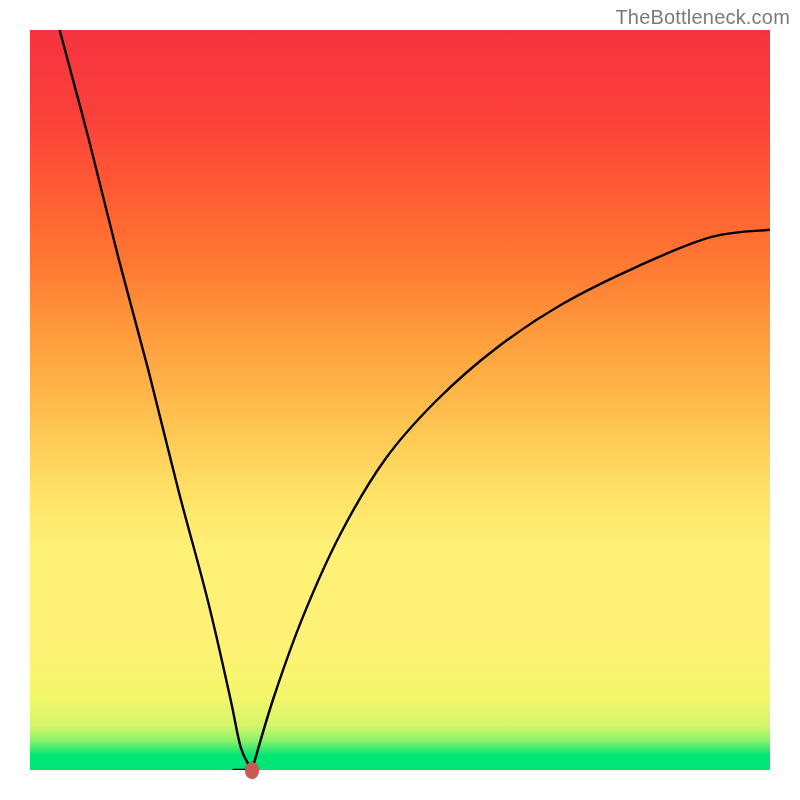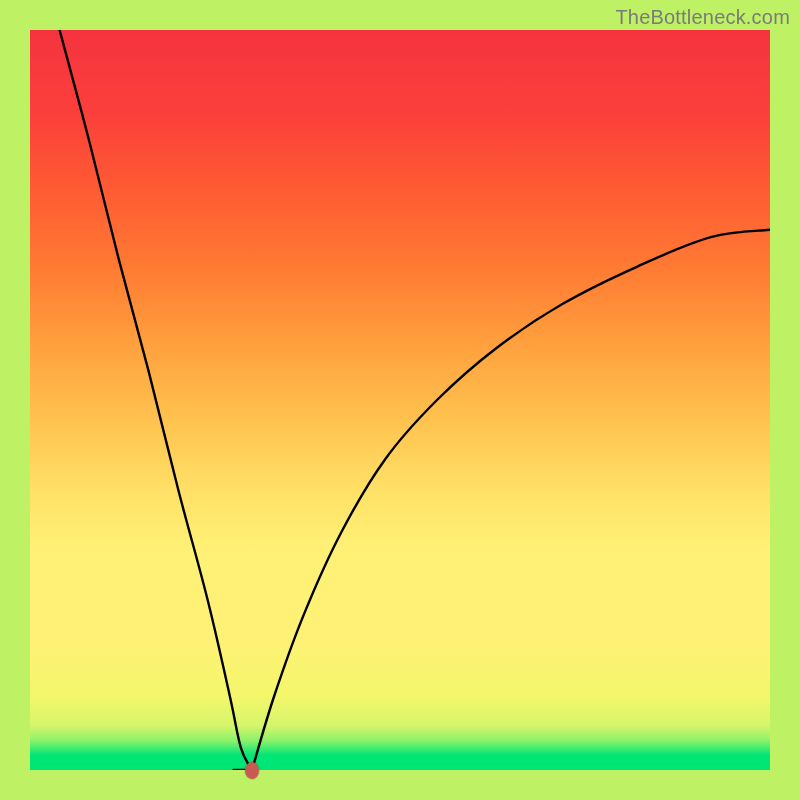--- a/index.html
+++ b/index.html
@@ -8,21 +8,21 @@
     width: 800px;
     height: 800px;
     background: #000;
     overflow: hidden;
     font-family: Arial, Helvetica, sans-serif;
   }
   .frame {
     position: relative;
     width: 800px;
     height: 800px;
-    background: #bef264;
+    background: #ffffff;
   }
   .plot-area {
     position: absolute;
     left: 30px;
     top: 30px;
     width: 740px;
     height: 740px;
     
     background: linear-gradient(to top,
       #00e676 0%,

